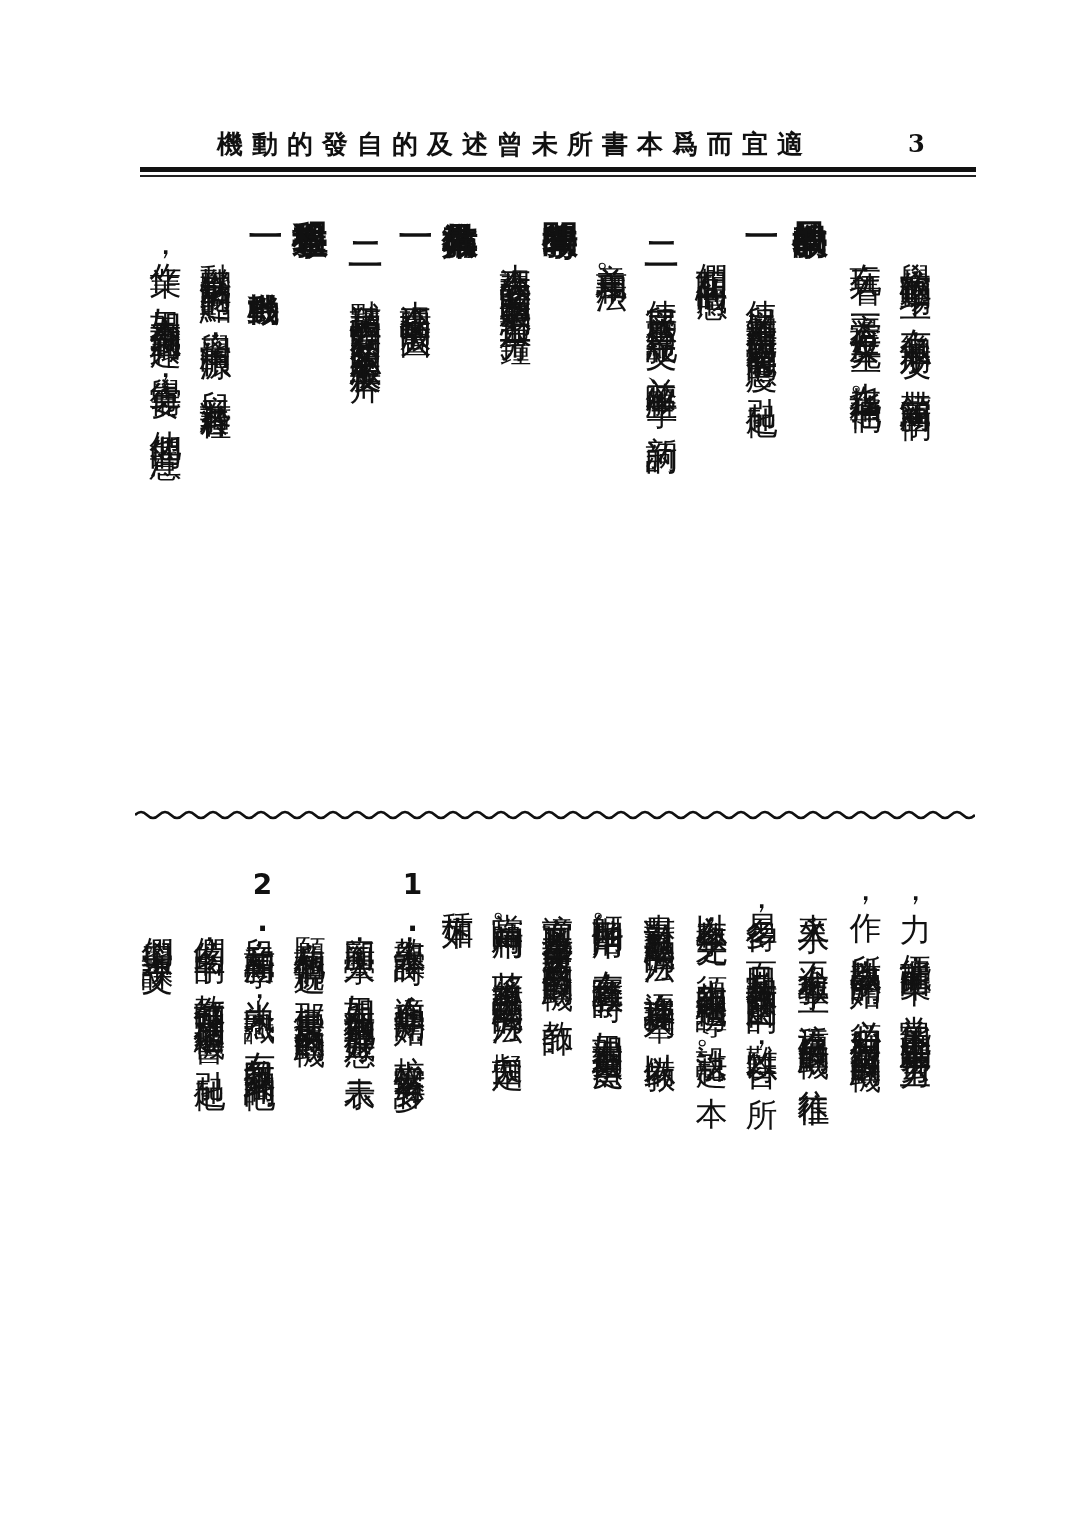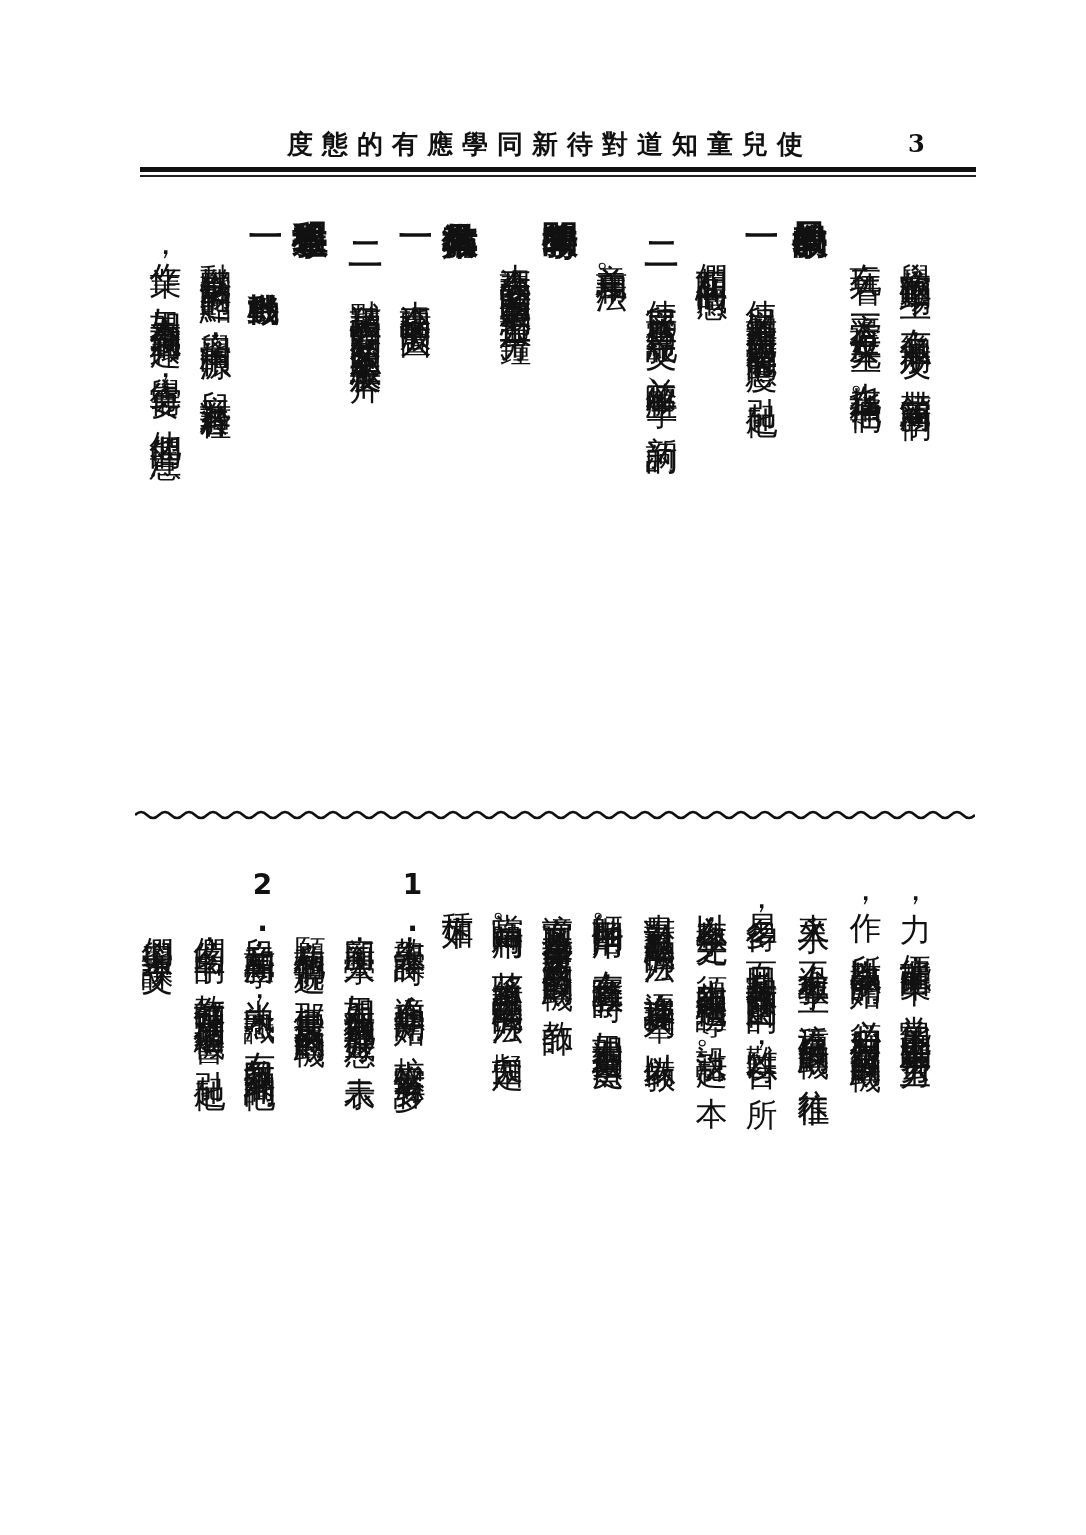--- a/index.html
+++ b/index.html
@@ -11,21 +11,21 @@
   .wavy { position: absolute; top: 808px; left: 135px; width: 840px; height: 14px; }
   .col { position: absolute; writing-mode: vertical-rl; text-orientation: upright; font-size: 32px; line-height: 40px; letter-spacing: 4.2px; white-space: nowrap; }
   .col.heading { font-weight: bold; font-size: 36px; letter-spacing: 0px; font-family: "DejaVu Sans", "Liberation Sans", sans-serif; }
   .col.num { font-weight: bold; font-family: "DejaVu Sans", "Liberation Sans", sans-serif; font-size: 34px; }
   .col.arabic { font-weight: bold; font-family: "DejaVu Sans", "Liberation Sans", sans-serif; font-size: 28px; text-orientation: upright; }
 </style>
 </head>
 <body>
 
 <div>
-  <div class="header-title">使兒童知道對待新同學應有的態度</div>
+  <div class="header-title">適宜而爲本書所未曾述及的自發的動機</div>
   <div class="page-num">3</div>
   <div class="rule-thick"></div>
   <div class="rule-thin"></div>
 </div>
 
 <div>
   <div class="col" style="left:896px; top:238px;">學校的運動場上，有幾個小朋友，帶領新同學們</div>
   <div class="col" style="left:846px; top:238px;">在玩着；旁邊有一位女先生，也在指導他們。</div>
 
   <div class="col heading" style="left:790px; top:194px;">教學目的</div>

